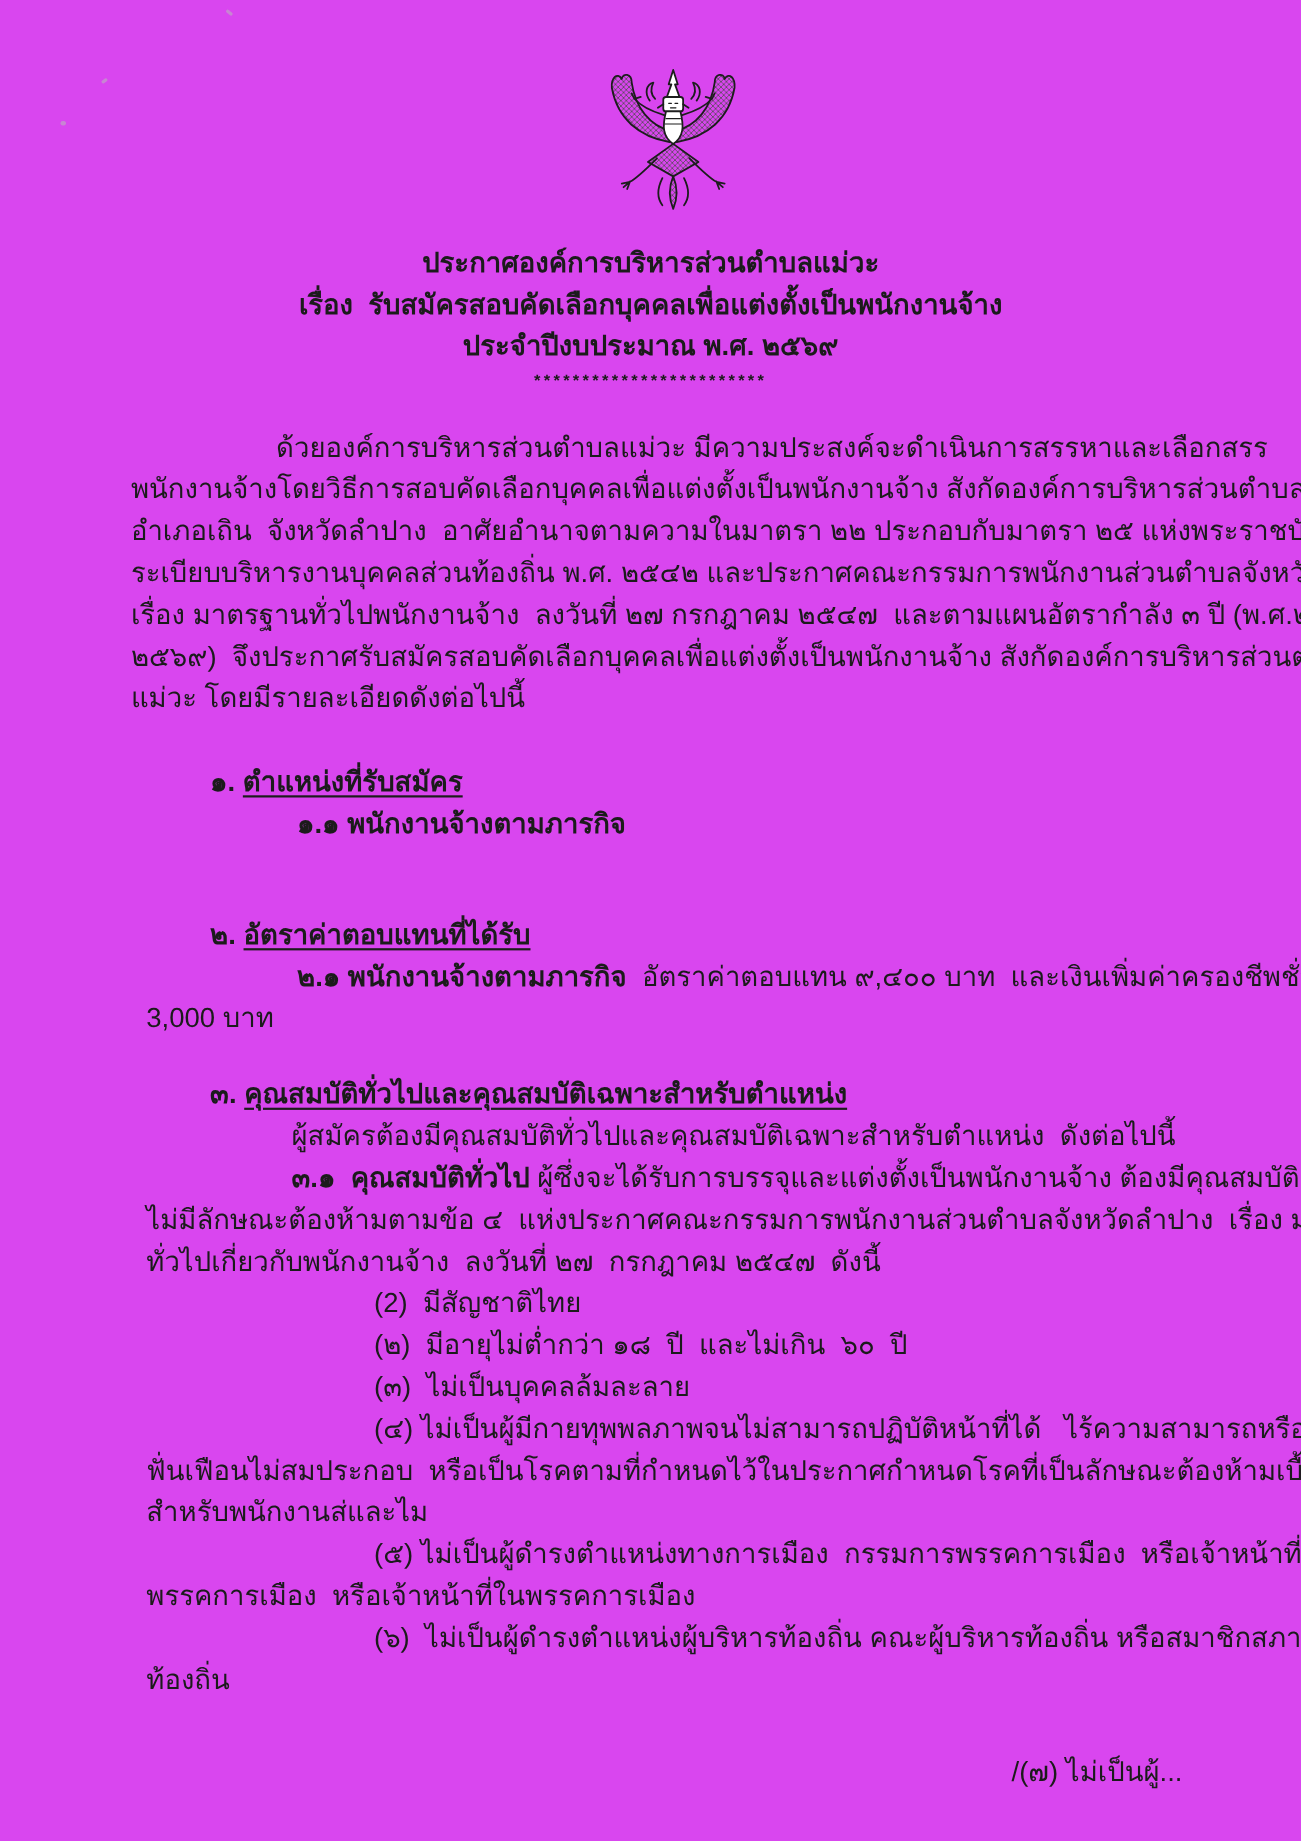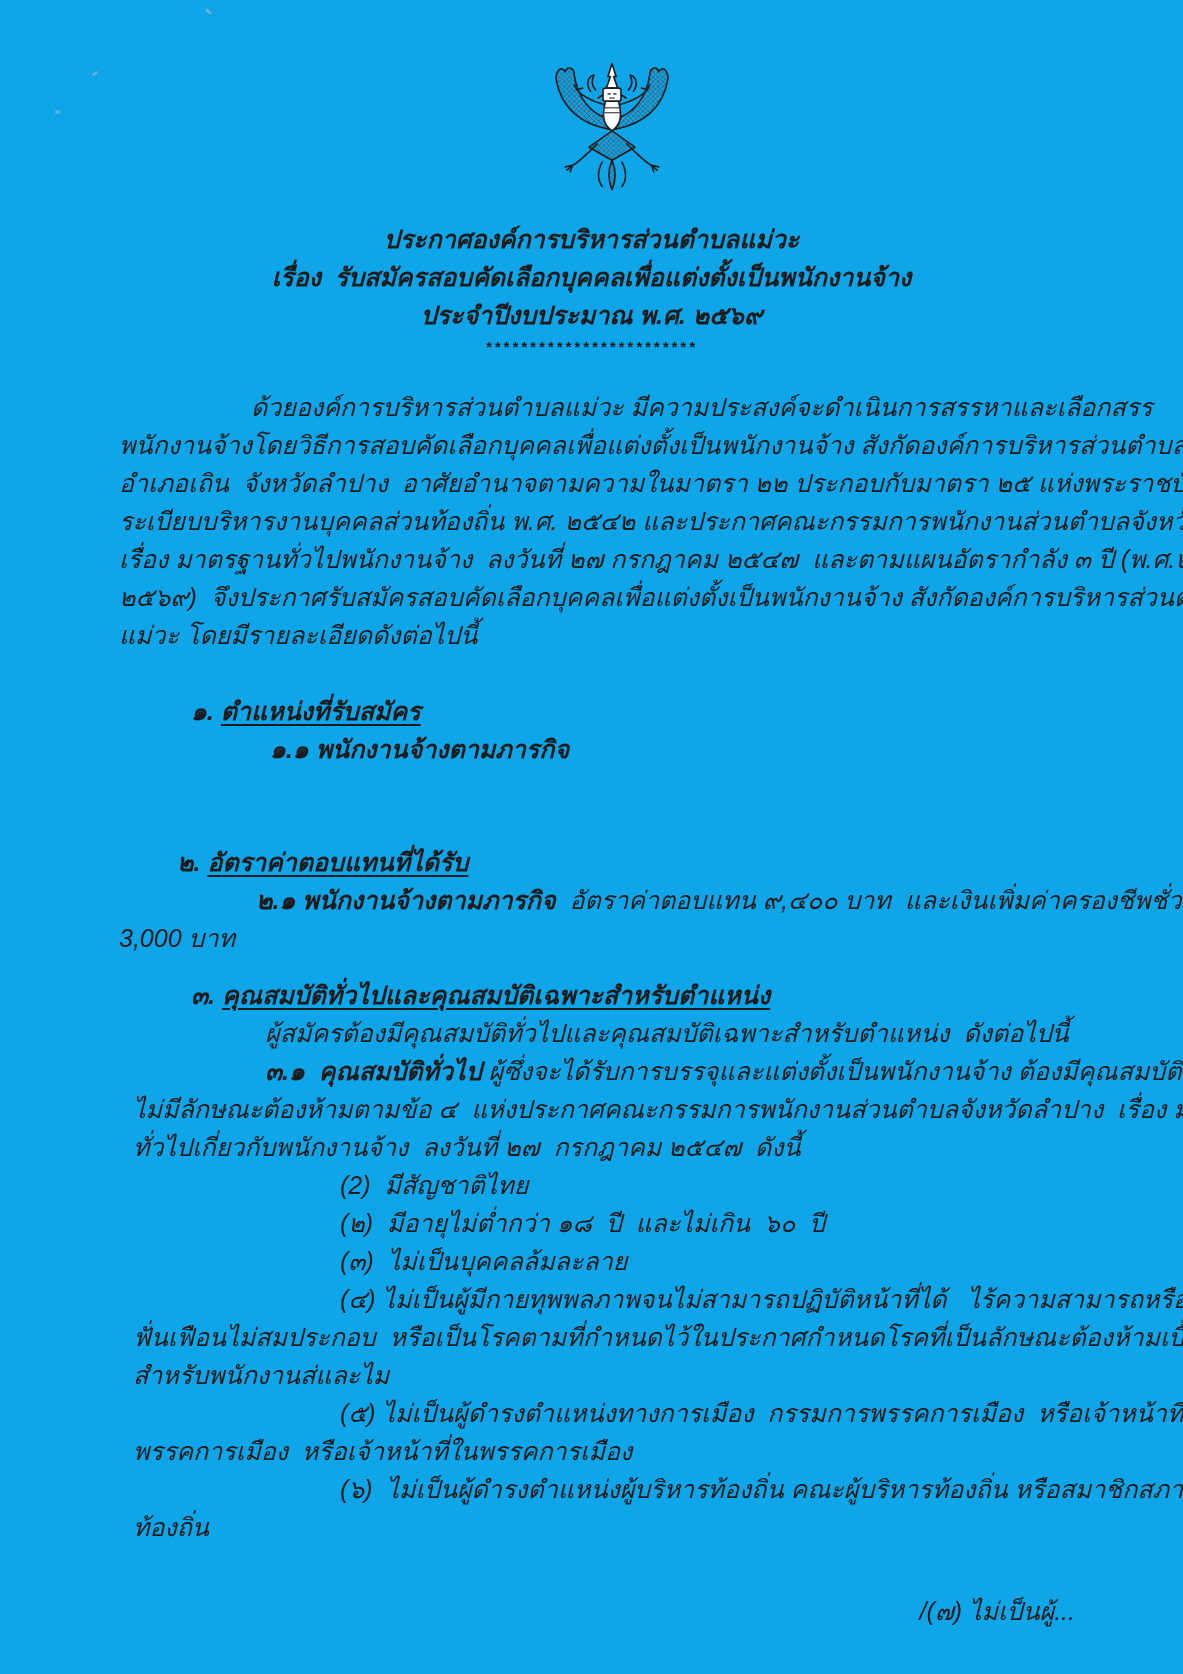--- a/index.html
+++ b/index.html
@@ -1,36 +1,35 @@
 <!DOCTYPE html>
 <html lang="th"><head>
 <meta charset="utf-8">
 <style>
   html,body{margin:0;padding:0;background:#ffffff;}
   .page{
     position:relative;
     width:1183px;height:1674px;
-    background:#0ea5e9;
+    background:#d946ef;
     font-family:"Liberation Sans", sans-serif;
     color:#1b1b1b;
     font-size:25px;
     overflow:hidden;
-    font-style:italic;
   }
   .line{display:block;line-height:38px;white-space:pre;position:relative;}
   .bold{font-weight:bold;}
   .u{text-decoration:underline;text-underline-offset:4px;text-decoration-thickness:2px;}
   .emblem{position:absolute;left:530px;top:56px;width:164px;height:166px;}
   .titles{position:absolute;left:0;top:220px;width:1183px;text-align:center;font-weight:bold;}
   .titles .line{line-height:38px;}
   .stars{display:block;margin-top:2px;font-size:15px;letter-spacing:3px;font-weight:bold;line-height:22px;}
   .intro{position:absolute;left:119px;top:388px;width:960px;}
   .fl{padding-left:132px;}
   .sec1{position:absolute;left:133px;top:692px;width:960px;}
-  .sec2{position:absolute;left:119px;top:831px;width:960px;margin-top:12px;}
+  .sec2{position:absolute;left:133px;top:831px;width:960px;}
   .sec3{position:absolute;left:133px;top:976px;width:960px;}
   .h-ind{padding-left:58px;}
   .sub-ind{padding-left:137px;}
   .pos-ind{padding-left:237px;}
   .qty{position:absolute;left:557px;top:0;}
   .it-ind{padding-left:207px;}
   .footer{position:absolute;top:1592px;right:108px;font-size:25px;line-height:38px;white-space:pre;}
   .spec{position:absolute;background:#b9b9b9;opacity:.55;border-radius:2px;}
   .s1{left:205px;top:10px;width:7px;height:3px;transform:rotate(40deg);}
   .s2{left:92px;top:72px;width:6px;height:3px;transform:rotate(-35deg);}

